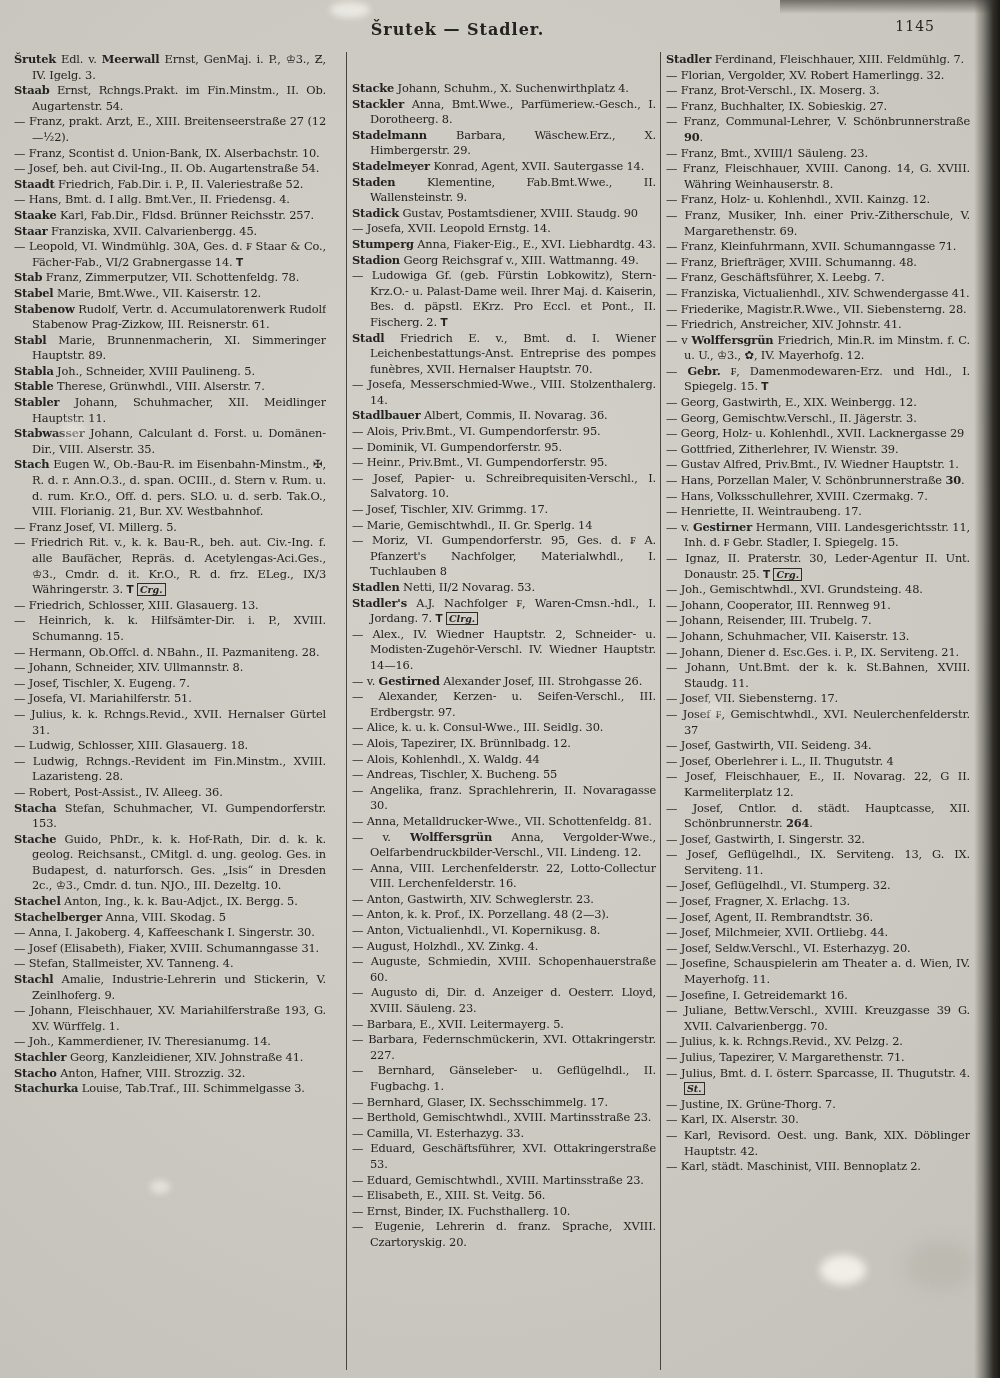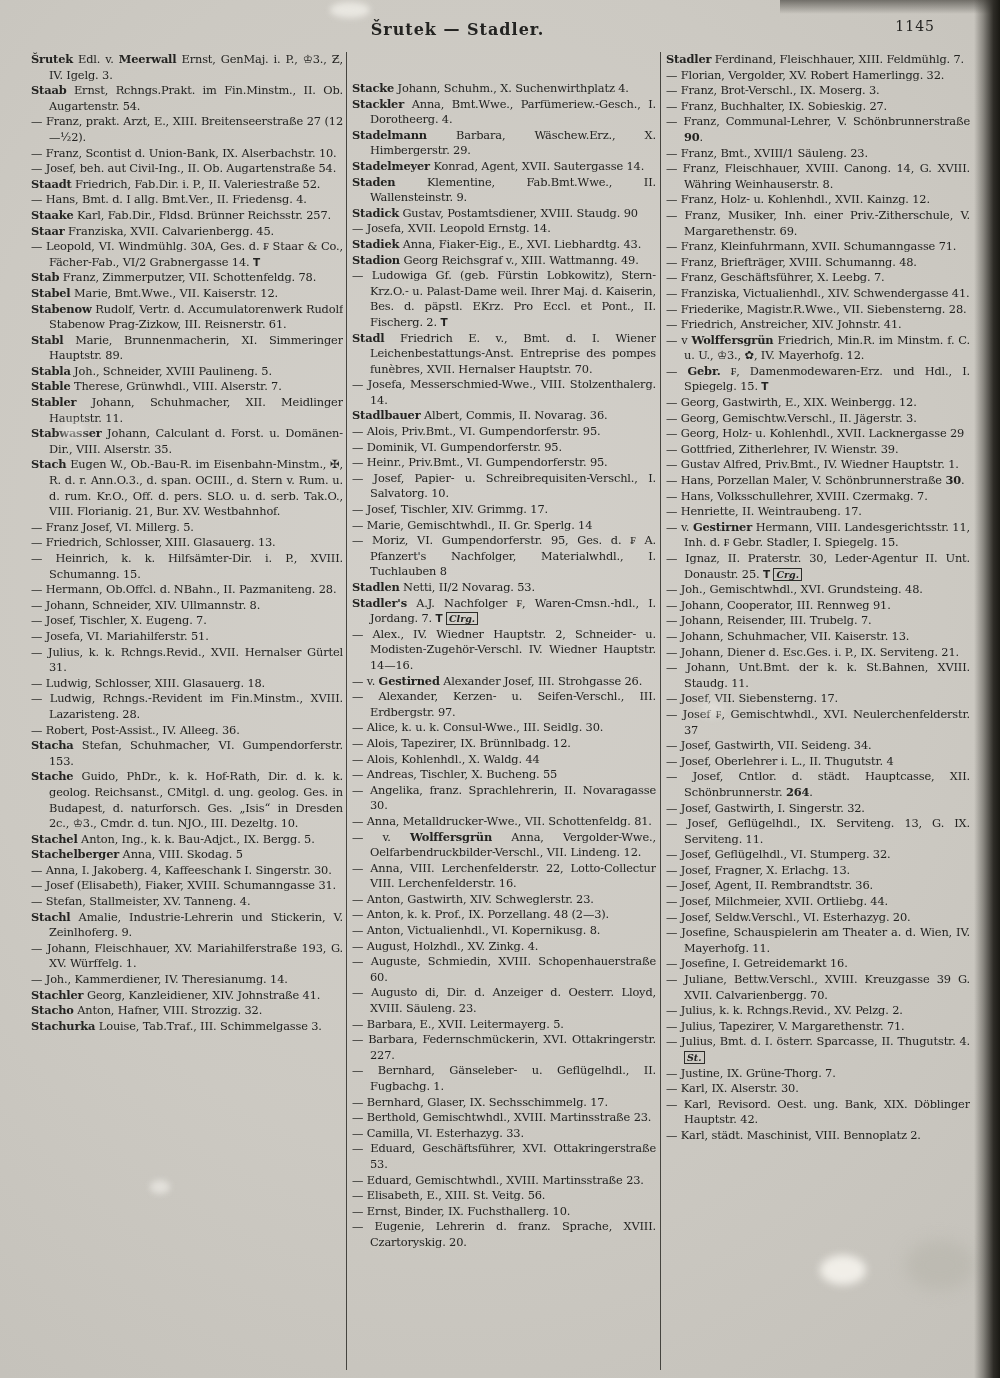--- a/index.html
+++ b/index.html
@@ -16,21 +16,21 @@
     font-size:16px;font-weight:bold;letter-spacing:1px;
   }
   .page-number{
     position:absolute;right:40px;top:6px;font-size:14px;letter-spacing:1px;
   }
   .col{
     position:absolute;top:52px;height:1320px;overflow:hidden;
     font-size:11.4px;line-height:15.6px;text-align:justify;
     letter-spacing:-0.15px;
   }
-  #col1{left:31px;width:312px;}
+  #col1{left:14px;width:312px;}
   #col2{left:352px;width:304px;margin-top:29px;}
   #col3{left:666px;width:304px;}
   .colrule{position:absolute;top:52px;height:1318px;width:1px;background:#45443f;}
   #rule1{left:346px;}
   #rule2{left:660px;}
   .entry{padding-left:18px;text-indent:-18px;}
   .entry .bold{font-weight:bold;}
   .tel{font-weight:bold;font-family:"DejaVu Sans","Liberation Sans",sans-serif;font-size:10.5px;}
   .boxed{
     border:1.5px solid #2b2b28;padding:0 2px;font-weight:bold;
@@ -74,20 +74,21 @@
     <div class="entry"><span class="bold">Stab</span><span> Franz, Zimmerputzer, VII. Schottenfeldg. 78.</span></div>
     <div class="entry"><span class="bold">Stabel</span><span> Marie, Bmt.Wwe., VII. Kaiserstr. 12.</span></div>
     <div class="entry"><span class="bold">Stabenow</span><span> Rudolf, Vertr. d. Accumulatorenwerk Rudolf Stabenow Prag-Zizkow, III. Reisnerstr. 61.</span></div>
     <div class="entry"><span class="bold">Stabl</span><span> Marie, Brunnenmacherin, XI. Simmeringer Hauptstr. 89.</span></div>
     <div class="entry"><span class="bold">Stabla</span><span> Joh., Schneider, XVIII Paulineng. 5.</span></div>
     <div class="entry"><span class="bold">Stable</span><span> Therese, Grünwhdl., VIII. Alserstr. 7.</span></div>
     <div class="entry"><span class="bold">Stabler</span><span> Johann, Schuhmacher, XII. Meidlinger Hauptstr. 11.</span></div>
     <div class="entry"><span class="bold">Stabwasser</span><span> Johann, Calculant d. Forst. u. Domänen-Dir., VIII. Alserstr. 35.</span></div>
     <div class="entry"><span class="bold">Stach</span><span> Eugen W., Ob.-Bau-R. im Eisenbahn-Minstm., ✠, R. d. r. Ann.O.3., d. span. OCIII., d. Stern v. Rum. u. d. rum. Kr.O., Off. d. pers. SLO. u. d. serb. Tak.O., VIII. Florianig. 21, Bur. XV. Westbahnhof.</span></div>
     <div class="entry">— <span>Franz Josef, VI. Millerg. 5.</span></div>
+    <div class="entry">— <span>Friedrich Rit. v., k. k. Bau-R., beh. aut. Civ.-Ing. f. alle Baufächer, Repräs. d. Acetylengas-Aci.Ges., ♔3., Cmdr. d. it. Kr.O., R. d. frz. ELeg., IX/3 Währingerstr. 3. </span><span class="tel">T</span><span> </span><span class="boxed">Crg.</span></div>
     <div class="entry">— <span>Friedrich, Schlosser, XIII. Glasauerg. 13.</span></div>
     <div class="entry">— <span>Heinrich, k. k. Hilfsämter-Dir. i. P., XVIII. Schumanng. 15.</span></div>
     <div class="entry">— <span>Hermann, Ob.Offcl. d. NBahn., II. Pazmaniteng. 28.</span></div>
     <div class="entry">— <span>Johann, Schneider, XIV. Ullmannstr. 8.</span></div>
     <div class="entry">— <span>Josef, Tischler, X. Eugeng. 7.</span></div>
     <div class="entry">— <span>Josefa, VI. Mariahilferstr. 51.</span></div>
     <div class="entry">— <span>Julius, k. k. Rchngs.Revid., XVII. Hernalser Gürtel 31.</span></div>
     <div class="entry">— <span>Ludwig, Schlosser, XIII. Glasauerg. 18.</span></div>
     <div class="entry">— <span>Ludwig, Rchngs.-Revident im Fin.Minstm., XVIII. Lazaristeng. 28.</span></div>
     <div class="entry">— <span>Robert, Post-Assist., IV. Alleeg. 36.</span></div>
@@ -101,27 +102,27 @@
     <div class="entry"><span class="bold">Stachl</span><span> Amalie, Industrie-Lehrerin und Stickerin, V. Zeinlhoferg. 9.</span></div>
     <div class="entry">— <span>Johann, Fleischhauer, XV. Mariahilferstraße 193, G. XV. Würffelg. 1.</span></div>
     <div class="entry">— <span>Joh., Kammerdiener, IV. Theresianumg. 14.</span></div>
     <div class="entry"><span class="bold">Stachler</span><span> Georg, Kanzleidiener, XIV. Johnstraße 41.</span></div>
     <div class="entry"><span class="bold">Stacho</span><span> Anton, Hafner, VIII. Strozzig. 32.</span></div>
     <div class="entry"><span class="bold">Stachurka</span><span> Louise, Tab.Traf., III. Schimmelgasse 3.</span></div>
   </div>
 <div class="colrule" id="rule1"></div>
 <div class="col" id="col2">
     <div class="entry"><span class="bold">Stacke</span><span> Johann, Schuhm., X. Suchenwirthplatz 4.</span></div>
-    <div class="entry"><span class="bold">Stackler</span><span> Anna, Bmt.Wwe., Parfümeriew.-Gesch., I. Dorotheerg. 4.</span></div>
+    <div class="entry"><span class="bold">Stackler</span><span> Anna, Bmt.Wwe., Parfümeriew.-Gesch., I. Dorotheerg. 8.</span></div>
     <div class="entry"><span class="bold">Stadelmann</span><span> Barbara, Wäschew.Erz., X. Himbergerstr. 29.</span></div>
     <div class="entry"><span class="bold">Stadelmeyer</span><span> Konrad, Agent, XVII. Sautergasse 14.</span></div>
     <div class="entry"><span class="bold">Staden</span><span> Klementine, Fab.Bmt.Wwe., II. Wallensteinstr. 9.</span></div>
     <div class="entry"><span class="bold">Stadick</span><span> Gustav, Postamtsdiener, XVIII. Staudg. 90</span></div>
     <div class="entry">— <span>Josefa, XVII. Leopold Ernstg. 14.</span></div>
-    <div class="entry"><span class="bold">Stadiek</span><span> Anna, Fiaker-Eig., E., XVI. Liebhardtg. 43.</span></div>
+    <div class="entry"><span class="bold">Stumperg</span><span> Anna, Fiaker-Eig., E., XVI. Liebhardtg. 43.</span></div>
     <div class="entry"><span class="bold">Stadion</span><span> Georg Reichsgraf v., XIII. Wattmanng. 49.</span></div>
     <div class="entry">— <span>Ludowiga Gf. (geb. Fürstin Lobkowitz), Stern-Krz.O.- u. Palast-Dame weil. Ihrer Maj. d. Kaiserin, Bes. d. päpstl. EKrz. Pro Eccl. et Pont., II. Fischerg. 2. </span><span class="tel">T</span></div>
     <div class="entry"><span class="bold">Stadl</span><span> Friedrich E. v., Bmt. d. I. Wiener Leichenbestattungs-Anst. Entreprise des pompes funèbres, XVII. Hernalser Hauptstr. 70.</span></div>
     <div class="entry">— <span>Josefa, Messerschmied-Wwe., VIII. Stolzenthalerg. 14.</span></div>
     <div class="entry"><span class="bold">Stadlbauer</span><span> Albert, Commis, II. Novarag. 36.</span></div>
     <div class="entry">— <span>Alois, Priv.Bmt., VI. Gumpendorferstr. 95.</span></div>
     <div class="entry">— <span>Dominik, VI. Gumpendorferstr. 95.</span></div>
     <div class="entry">— <span>Heinr., Priv.Bmt., VI. Gumpendorferstr. 95.</span></div>
     <div class="entry">— <span>Josef, Papier- u. Schreibrequisiten-Verschl., I. Salvatorg. 10.</span></div>
     <div class="entry">— <span>Josef, Tischler, XIV. Grimmg. 17.</span></div>
@@ -190,20 +191,21 @@
     <div class="entry">— <span>Joh., Gemischtwhdl., XVI. Grundsteing. 48.</span></div>
     <div class="entry">— <span>Johann, Cooperator, III. Rennweg 91.</span></div>
     <div class="entry">— <span>Johann, Reisender, III. Trubelg. 7.</span></div>
     <div class="entry">— <span>Johann, Schuhmacher, VII. Kaiserstr. 13.</span></div>
     <div class="entry">— <span>Johann, Diener d. Esc.Ges. i. P., IX. Serviteng. 21.</span></div>
     <div class="entry">— <span>Johann, Unt.Bmt. der k. k. St.Bahnen, XVIII. Staudg. 11.</span></div>
     <div class="entry">— <span>Josef, VII. Siebensterng. 17.</span></div>
     <div class="entry">— <span>Josef ₣, Gemischtwhdl., XVI. Neulerchenfelderstr. 37</span></div>
     <div class="entry">— <span>Josef, Gastwirth, VII. Seideng. 34.</span></div>
     <div class="entry">— <span>Josef, Oberlehrer i. L., II. Thugutstr. 4</span></div>
+    <div class="entry">— <span>Josef, Fleischhauer, E., II. Novarag. 22, G II. Karmeliterplatz 12.</span></div>
     <div class="entry">— <span>Josef, Cntlor. d. städt. Hauptcasse, XII. Schönbrunnerstr. </span><span class="bold">264</span><span>.</span></div>
     <div class="entry">— <span>Josef, Gastwirth, I. Singerstr. 32.</span></div>
     <div class="entry">— <span>Josef, Geflügelhdl., IX. Serviteng. 13, G. IX. Serviteng. 11.</span></div>
     <div class="entry">— <span>Josef, Geflügelhdl., VI. Stumperg. 32.</span></div>
     <div class="entry">— <span>Josef, Fragner, X. Erlachg. 13.</span></div>
     <div class="entry">— <span>Josef, Agent, II. Rembrandtstr. 36.</span></div>
     <div class="entry">— <span>Josef, Milchmeier, XVII. Ortliebg. 44.</span></div>
     <div class="entry">— <span>Josef, Seldw.Verschl., VI. Esterhazyg. 20.</span></div>
     <div class="entry">— <span>Josefine, Schauspielerin am Theater a. d. Wien, IV. Mayerhofg. 11.</span></div>
     <div class="entry">— <span>Josefine, I. Getreidemarkt 16.</span></div>

